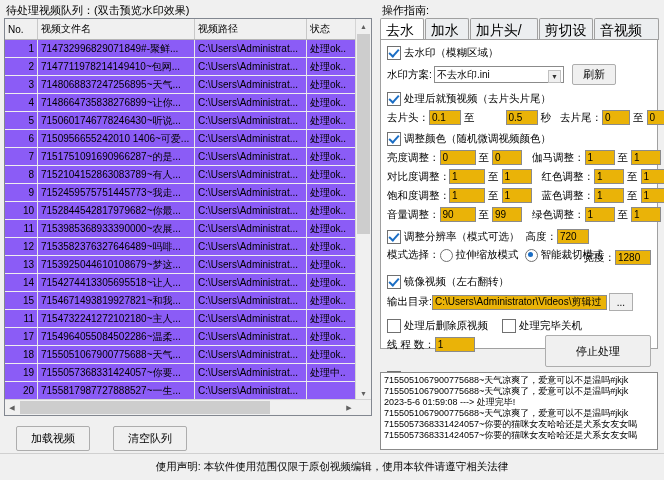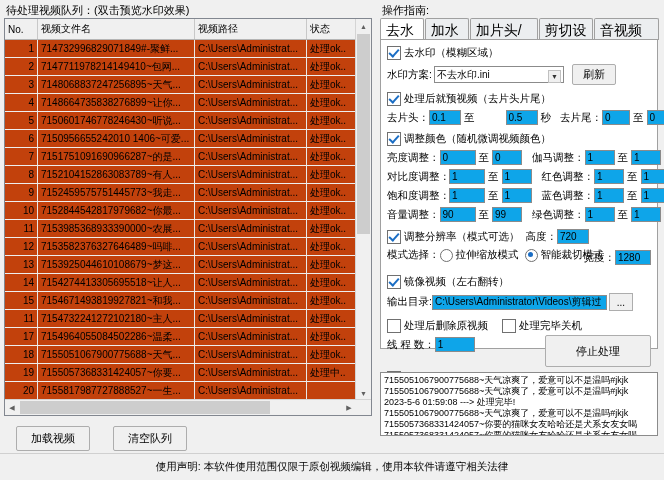--- a/index.html
+++ b/index.html
@@ -10,21 +10,21 @@
     font-size:11px;color:#000;
     overflow:hidden;
   }
   .app{position:relative;width:664px;height:480px;}
 
   
   .left{position:absolute;left:4px;top:2px;width:370px;height:448px;}
   .left-title{font-size:11px;color:#000;padding:1px 2px;}
   .grid-wrap{
     position:absolute;left:0;top:16px;width:368px;height:398px;
-    background:#c2410c;border:1px solid #828790;box-sizing:border-box;
+    background:#8b5cf6;border:1px solid #828790;box-sizing:border-box;
     overflow:hidden;
   }
   table.grid{border-collapse:collapse;width:100%;table-layout:fixed;font-size:10px;}
   table.grid th{
     background:#f0f0f0;border-right:1px solid #c8c8c8;border-bottom:1px solid #b4b4b4;
     font-weight:normal;text-align:left;padding:2px 3px;height:16px;color:#000;
   }
   table.grid td{
     border-right:1px solid #e8e8e8;border-bottom:1px solid #eeeeee;
     padding:1px 3px;height:15px;white-space:nowrap;overflow:hidden;
@@ -71,32 +71,32 @@
      display:inline-block;position:relative;margin-right:3px;flex:none;}
   .cb.on:after{
     content:"";position:absolute;left:3px;top:0px;width:4px;height:8px;
     border:solid #1a6dc4;border-width:0 2px 2px 0;transform:rotate(42deg);
   }
   .radio{width:11px;height:11px;border:1px solid #707070;border-radius:50%;
      display:inline-block;position:relative;margin-right:3px;background:#fff;flex:none;}
   .radio.on:after{content:"";position:absolute;left:2px;top:2px;width:5px;height:5px;
      border-radius:50%;background:#1a6dc4;}
   input.tb{
-    border:1px solid #8b8b8b;background:#0ea5e9;font-size:10px;height:15px;
+    border:1px solid #8b8b8b;background:#eab308;font-size:10px;height:15px;
     padding:0 2px;box-sizing:border-box;font-family:"Liberation Sans",sans-serif;
   }
   .sel{
     border:1px solid #8b8b8b;background:#fff;font-size:10px;height:17px;
     display:flex;align-items:center;padding:0 2px;box-sizing:border-box;position:relative;
   }
   .sel .arrow{position:absolute;right:2px;top:3px;width:11px;height:11px;background:#f0f0f0;
     border:1px solid #c0c0c0;font-size:7px;display:flex;align-items:center;justify-content:center;color:#333;}
   .lbl{margin:0 3px;}
   .log{
-    position:absolute;left:0;top:370px;width:278px;height:64px;
+    position:absolute;left:0;top:370px;width:278px;height:78px;
     background:#fff;border:1px solid #8b8b8b;box-sizing:border-box;
     font-size:9px;line-height:11px;padding:2px 3px;overflow:hidden;color:#000;
   }
   .log-title{position:absolute;left:2px;top:354px;font-size:10.5px;margin-top:32px;}
   .stopbtn{
     position:absolute;right:6px;top:-2px;width:104px;height:30px;
     background:#f0f0f0;border:1px solid #adadad;border-radius:2px;
     display:flex;align-items:center;justify-content:center;font-size:11px;
   }
   .footer{

